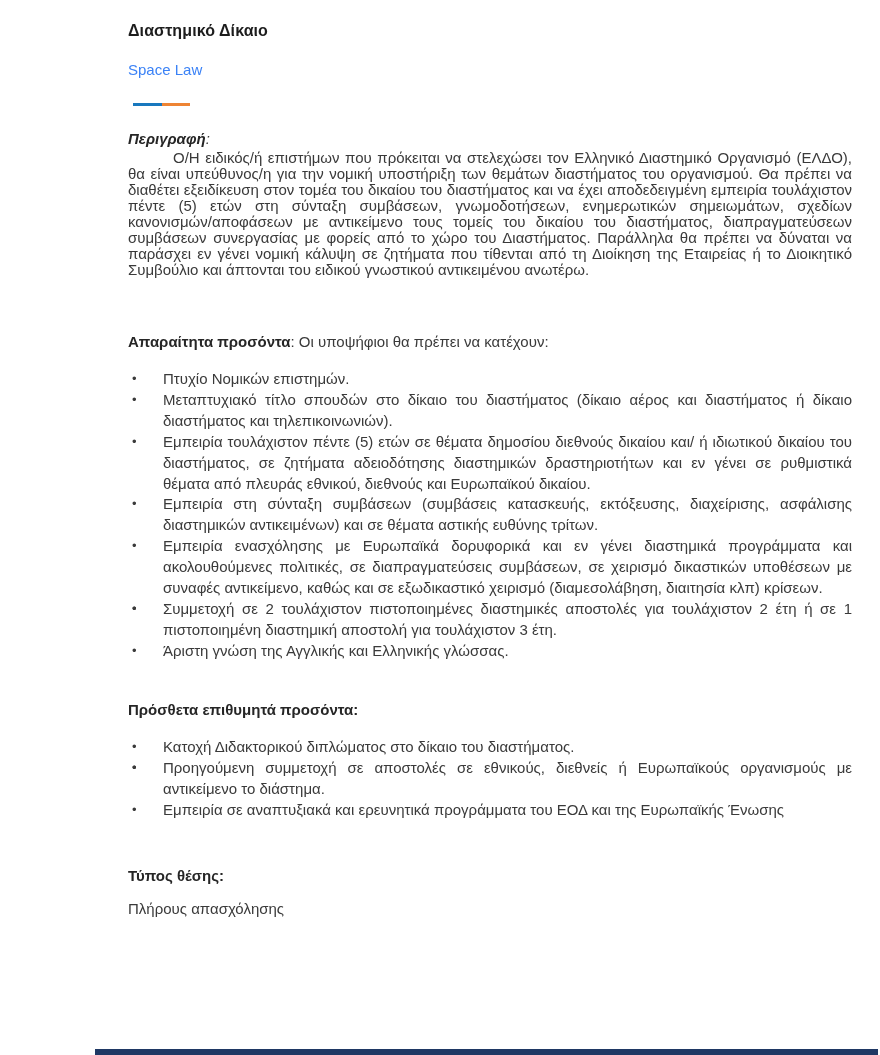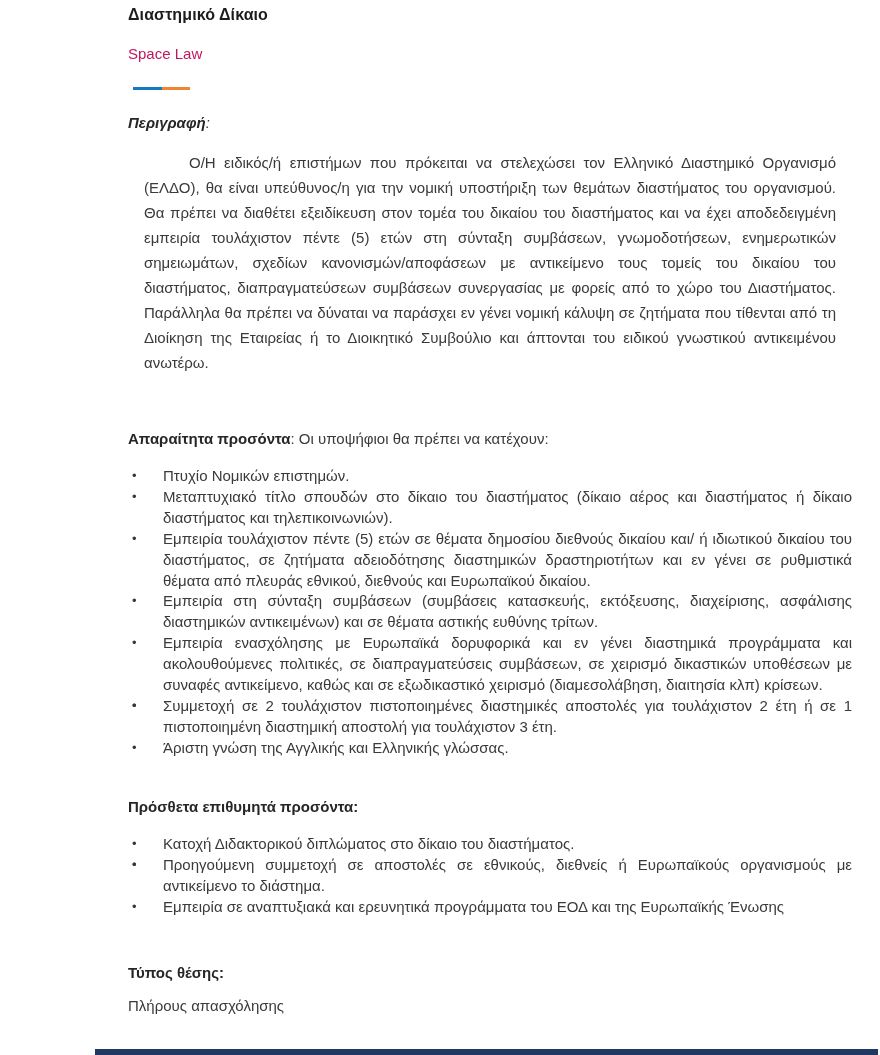--- a/index.html
+++ b/index.html
@@ -12,56 +12,56 @@
     height: 1055px;
     position: relative;
     overflow: hidden;
     font-family: "Liberation Sans", "DejaVu Sans", sans-serif;
     color: #3a3a3a;
     font-size: 15px;
   }
   .content {
     position: absolute;
     left: 128px;
-    top: 6px;
+    top: 22px;
     width: 724px;
   }
   .doc-title {
     font-size: 16px;
     font-weight: bold;
     color: #1d1d1d;
     letter-spacing: 0.1px;
   }
   .doc-subtitle {
     margin-top: 21px;
     font-size: 15px;
-    color: #be185d;
+    color: #3b82f6;
   }
   .title-divider {
     margin-top: 25px;
     margin-left: 5px;
     width: 57px;
     height: 3px;
     display: flex;
   }
   .title-divider .seg { height: 100%; width: 50%; }
 
   .section-label {
     font-weight: bold;
     color: #262626;
     line-height: 20.5px;
   }
   .section-label .normal { font-weight: normal; color: #3a3a3a; }
 
   .desc-label { margin-top: 23px; font-style: italic; }
   .desc-paragraph {
-    margin: 16px;
+    margin: 0;
     text-align: justify;
     text-indent: 45px;
-    line-height: 25px;
+    line-height: 16px;
   }
 
   .req-heading  { margin-top: 54px; }
   .opt-heading  { margin-top: 38px; }
   .type-heading { margin-top: 45px; }
 
   ul.bullets {
     list-style: none;
     margin: 17px 0 0 0;
     padding: 0;

